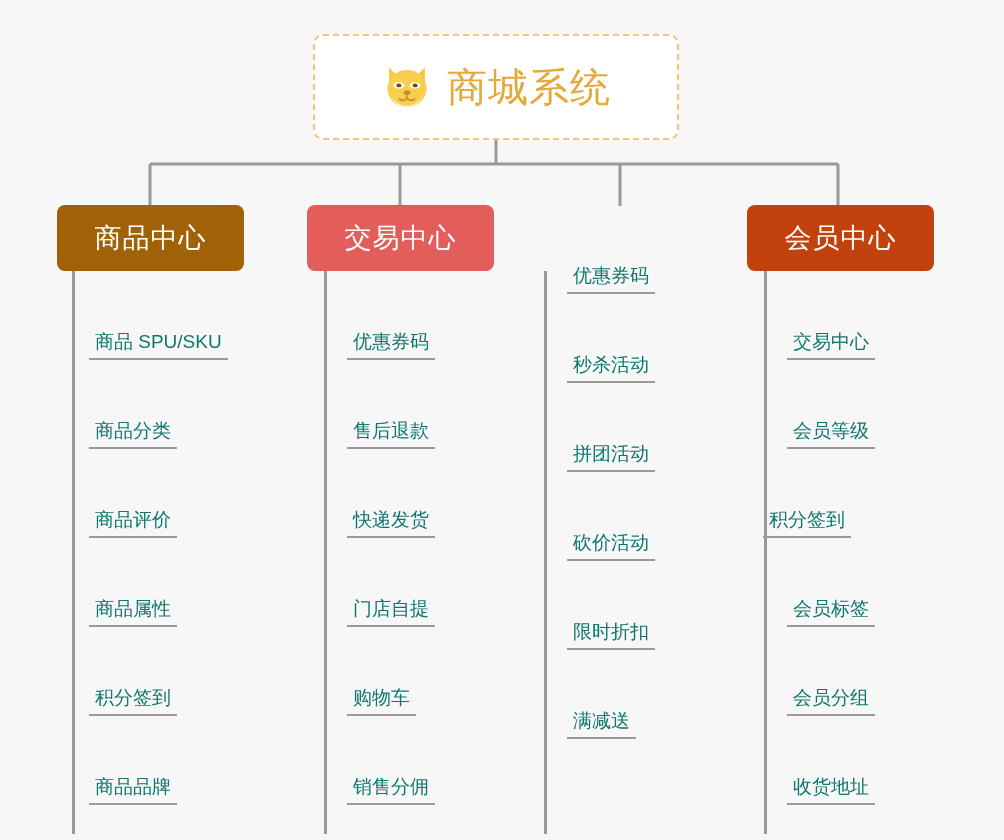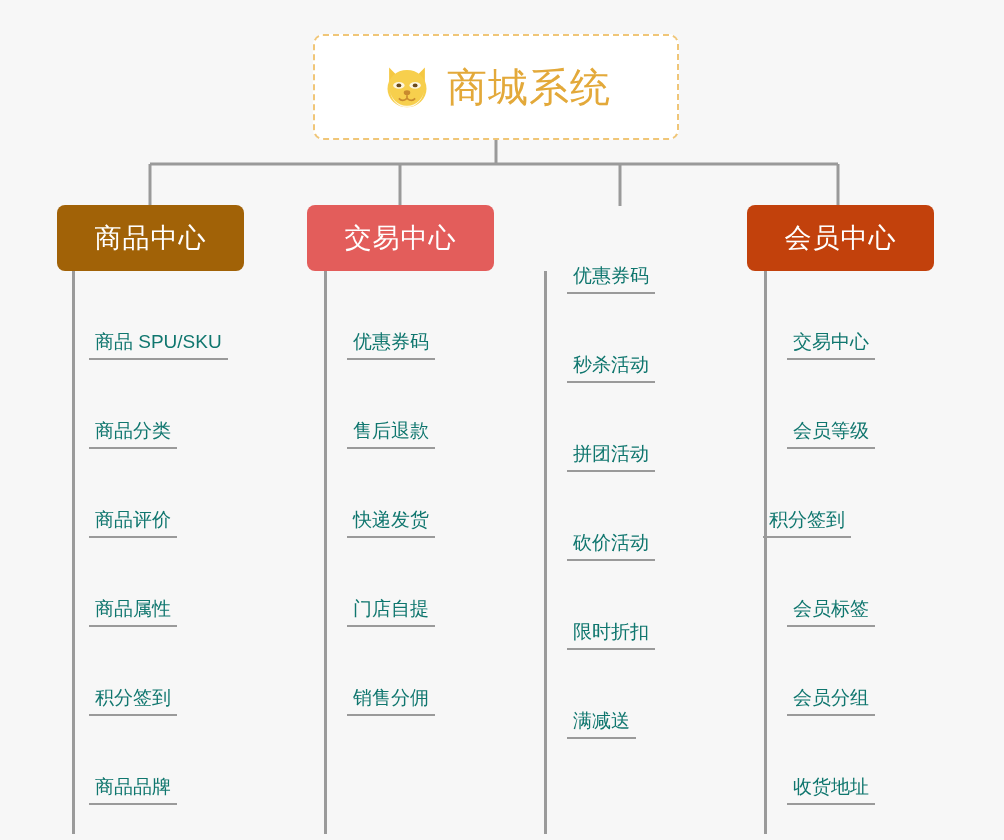--- a/index.html
+++ b/index.html
@@ -196,20 +196,23 @@
       <div class="leaf">
           <span class="leaf-inner" style="border-bottom-color: rgb(154, 154, 154);">售后退款</span>
         </div>
       <div class="leaf">
           <span class="leaf-inner" style="border-bottom-color: rgb(154, 154, 154);">快递发货</span>
         </div>
       <div class="leaf">
           <span class="leaf-inner" style="border-bottom-color: rgb(154, 154, 154);">门店自提</span>
         </div>
       <div class="leaf">
+          <span class="leaf-inner" style="border-bottom-color: rgb(154, 154, 154);">购物车</span>
+        </div>
+      <div class="leaf">
           <span class="leaf-inner" style="border-bottom-color: rgb(154, 154, 154);">销售分佣</span>
         </div>
     </div>
   </div>
 
   <div class="col" id="col-2">
     <div class="spine" style="background: rgb(154, 154, 154);"></div>
     <div class="leaf-list">
       <div class="leaf">
           <span class="leaf-inner" style="border-bottom-color: rgb(154, 154, 154);">优惠券码</span>

